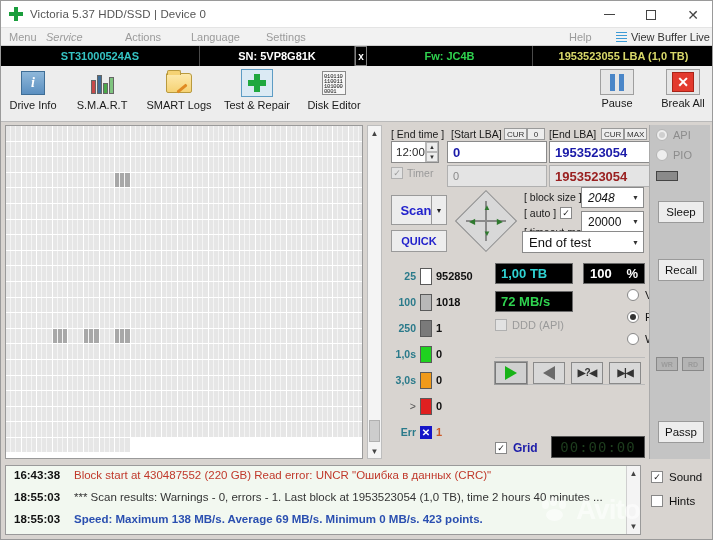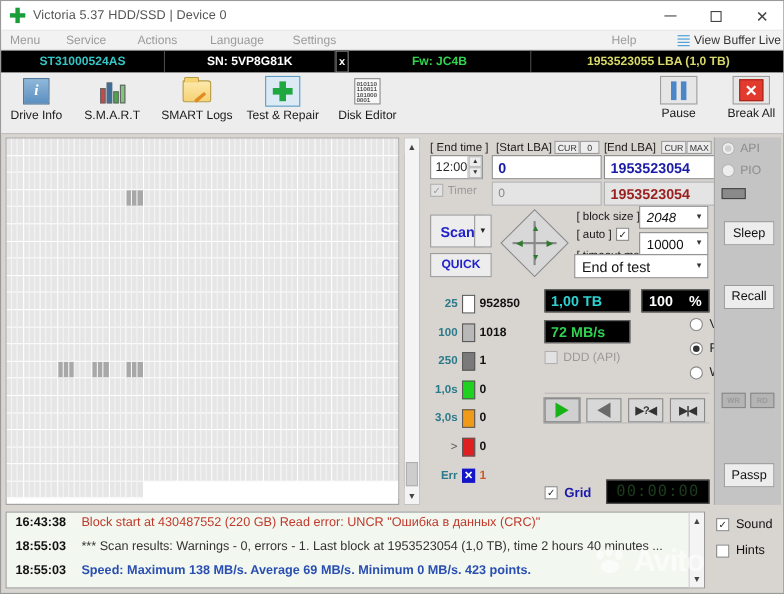--- a/index.html
+++ b/index.html
@@ -54,25 +54,25 @@
     position: absolute; left: 0; top: 27px; width: 713px; height: 18px;
     background: #f2f2f2;
     border-bottom: 1px solid #cfcfcf;
     display: flex; align-items: center;
     font-size: 11px;
   }
   .menu-item {
     color: #9b9b9b; white-space: nowrap;
   }
   #m-menu     { position:absolute; left: 8px; }
-  #m-service  { position:absolute; left: 59px; }
+  #m-service  { position:absolute; left: 45px; font-style: italic; }
   #m-actions  { position:absolute; left: 124px; }
   #m-language { position:absolute; left: 190px; }
   #m-settings { position:absolute; left: 265px; }
-  #m-help     { position:absolute; left: 555px; }
+  #m-help     { position:absolute; left: 568px; }
   #vbl {
     position: absolute; right: 4px; top: 0; height: 18px;
     display: flex; align-items: center; gap: 4px;
   }
   #vbl-icon {
     width: 11px; height: 11px; position: relative; flex:none;
   }
   #vbl-icon i {
     position:absolute; left:0; width: 11px; height: 1.6px; background:#3d9bd6; display:block;
   }
@@ -85,21 +85,21 @@
   
   #infobar {
     position: absolute; left: 0; top: 45px; width: 713px; height: 20px;
     background: #000000; display: flex; align-items: stretch;
     font-size: 11px; font-weight: bold;
   }
   .info-seg {
     display: flex; align-items: center; justify-content: center;
     border-right: 1px solid #4a4a4a; white-space: nowrap;
   }
-  #info-model { width: 149px; color: #35c4c4; text-align: right; }
+  #info-model { width: 199px; color: #35c4c4; text-align: right; }
   #info-sn    { width: 155px; color: #ffffff; }
   #info-x     { width: 12px; color: #ffffff; background:#000; font-weight:bold;
                 border:1px solid #808080; font-size:10px; }
   #info-fw    { width: 166px; color: #2fd34f; }
   #info-lba   { flex: 1; color: #d9d96a; border-right: none; }
 
   
   #toolbar {
     position: absolute; left: 0; top: 65px; width: 713px; height: 56px;
     background: #ededed;
@@ -1154,21 +1154,21 @@
     <span class="lbl">[ auto ]</span>
     <span class="chk">✓</span>
   </div>
   <div class="lbl" id="lbl-timeout">[ timeout,ms ]</div>
 
   <div class="combo" id="cmb-blocksize">
     <span class="cv">2048</span>
     <span class="ca">▼</span>
   </div>
   <div class="combo" id="cmb-timeout">
-    <span class="cv">10000</span>
+    <span class="cv">20000</span>
     <span class="ca">▼</span>
   </div>
   <div class="combo" id="cmb-endtest">
     <span class="cv">End of test</span>
     <span class="ca">▼</span>
   </div>
 
   <div id="stats">
       <div class="st-row">
         <div class="st-lbl">25</div>

